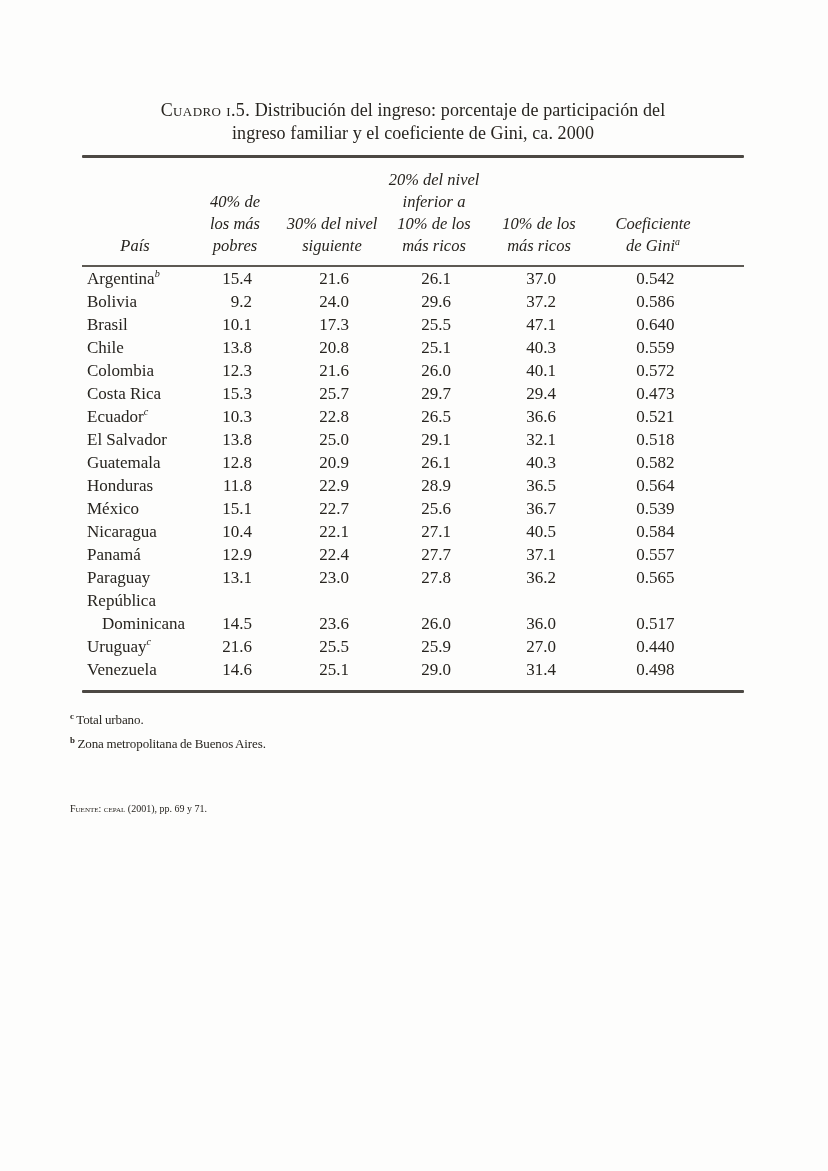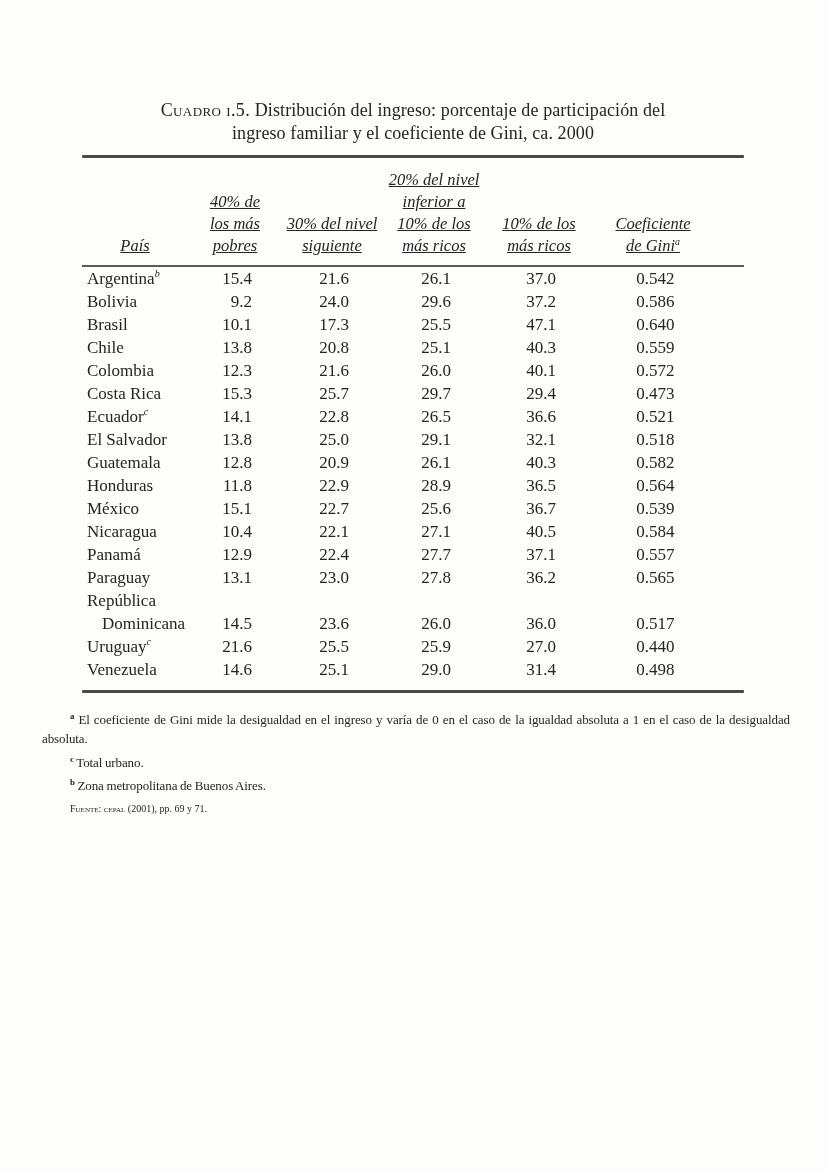--- a/index.html
+++ b/index.html
@@ -35,21 +35,21 @@
   }
   .thead{
     position:absolute;top:169px;left:82px;width:662px;height:88px;
     font-style:italic;font-size:16.5px;
   }
   .hcell{
     display:flex;flex-direction:column;justify-content:flex-end;
     align-items:center;height:100%;white-space:nowrap;
   }
   .hcell.c0{align-items:center;padding-left:5px;box-sizing:border-box;}
-  .hline{line-height:22px;text-decoration:underline;}
+  .hline{line-height:22px;}
   sup{font-size:0.6em;line-height:0;}
   .hline sup,.csup{font-style:italic;}
   
   .tbody{
     position:absolute;top:267px;left:82px;width:662px;
     font-size:17px;
   }
   .row{height:23px;line-height:23px;white-space:nowrap;}
   .country{padding-left:5px;box-sizing:border-box;overflow:visible;}
   .country.indent{padding-left:20px;}
@@ -217,21 +217,21 @@
         <div class="vcell">
           <span class="num">29.4</span>
         </div>
         <div class="vcell">
           <span class="num wide">0.473</span>
         </div>
       </div>
       <div class="row">
         <div class="country">Ecuador<sup class="csup">c</sup></div>
         <div class="vcell">
-          <span class="num">14.1</span>
+          <span class="num">10.3</span>
         </div>
         <div class="vcell">
           <span class="num">22.8</span>
         </div>
         <div class="vcell">
           <span class="num">26.5</span>
         </div>
         <div class="vcell">
           <span class="num">36.6</span>
         </div>
@@ -420,20 +420,19 @@
         </div>
         <div class="vcell">
           <span class="num wide">0.498</span>
         </div>
       </div>
     </div>
 
   <div class="rule rule-bottom"></div>
 
   <div class="footnotes" id="footnotes">
-      <div class="fn"><sup>a</sup> El coeficiente de Gini mide la desigualdad en el ingreso y varía de 0 en el caso de la igualdad absoluta a 1 en el caso de la desigualdad absoluta.</div>
       <div class="fn"><sup>c</sup> Total urbano.</div>
       <div class="fn"><sup>b</sup> Zona metropolitana de Buenos Aires.</div>
     </div>
 
   <div class="source"><span class="sc">Fuente: </span><span class="sc">cepal</span><span> (2001), pp. 69 y 71.</span></div>
 
 </div>
 
 </body></html>

